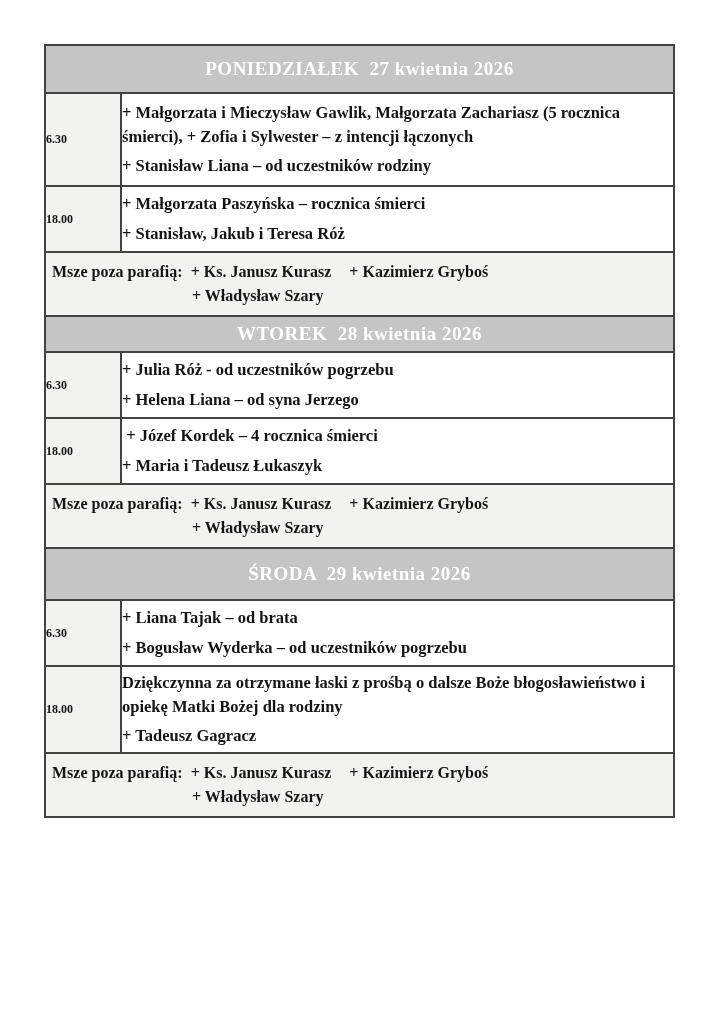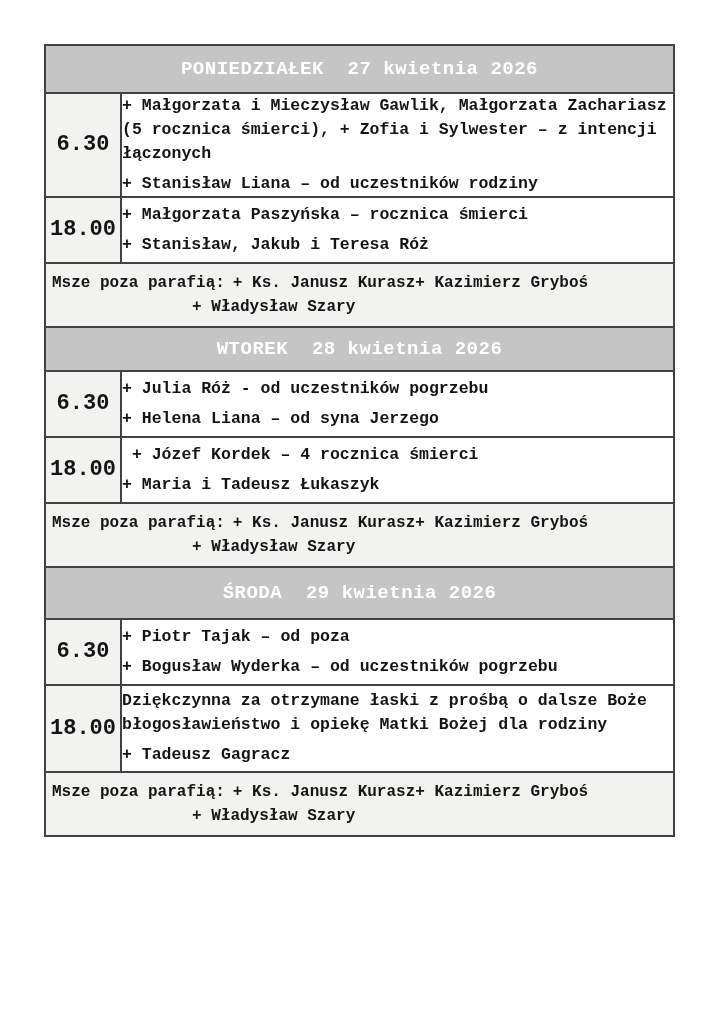--- a/index.html
+++ b/index.html
@@ -17,40 +17,39 @@
     font-family:"Liberation Serif","DejaVu Serif",serif;
     font-weight:700;
     color:var(--text);
     position:relative;
   }
   .sheet{position:absolute;left:44px;top:44px;width:631px;}
   table.schedule{
     width:100%;
     border-collapse:collapse;
     table-layout:fixed;
-    font-family:Liberation Mono, monospace;
   }
   table.schedule td{
     border:2px solid var(--border);
     vertical-align:middle;
     padding:0;
   }
   col.time-col{width:76px;}
   tr.day-header td{
     background:var(--header_bg);
     color:var(--header_text);
     text-align:center;
     font-size:19px;
     letter-spacing:0.5px;
     white-space:pre-wrap;
   }
   td.time-cell{
     background:var(--shade_bg);
-    text-align:center;
-    font-size:22px;
+    text-align:left;
+    font-size:12px;
   }
   td.intent-cell{
     background:#ffffff;
     padding:6px 12px 6px 7px;
     font-size:16.5px;
     line-height:1.45;
   }
   td.intent-cell p{
     margin:0;
     white-space:pre-wrap;
@@ -58,21 +57,21 @@
   td.intent-cell p + p{margin-top:6px;}
   tr.outside-row td{
     background:var(--shade_bg);
     padding:7px 8px 7px 6px;
     font-size:16px;
     line-height:1.5;
   }
   .outside-line1{display:flex;align-items:baseline;}
   .outside-label{flex:0 0 auto;}
   .outside-name-a{margin-left:8px;}
-  .outside-name-b{margin-left:0;}
+  .outside-name-b{margin-left:18px;}
   .outside-line2{margin-left:140px;}
 </style>
 </head>
 <body>
 
 <div class="sheet">
   <table class="schedule">
     <colgroup>
         <col class="time-col">
         <col>
@@ -100,21 +99,21 @@
       <td colspan="2">
         <div class="outside-line1">
           <span class="outside-label">Msze poza parafią:</span>
           <span class="outside-name-a">+ Ks. Janusz Kurasz</span>
           <span class="outside-name-b">+ Kazimierz Gryboś</span>
         </div>
         <div class="outside-line2">+ Władysław Szary</div>
       </td>
     </tr>
 
-    <tr class="day-header" style="height:44px;">
+    <tr class="day-header" style="height:36px;">
       <td colspan="2">WTOREK  28 kwietnia 2026</td>
     </tr>
     <tr style="height:66px;">
       <td class="time-cell">6.30</td>
       <td class="intent-cell">
         <p>+ Julia Róż - od uczestników pogrzebu</p>
         <p>+ Helena Liana – od syna Jerzego</p>
       </td>
     </tr>
     <tr style="height:66px;">
@@ -134,21 +133,21 @@
         <div class="outside-line2">+ Władysław Szary</div>
       </td>
     </tr>
 
     <tr class="day-header" style="height:52px;">
       <td colspan="2">ŚRODA  29 kwietnia 2026</td>
     </tr>
     <tr style="height:66px;">
       <td class="time-cell">6.30</td>
       <td class="intent-cell">
-        <p>+ Piotr Tajak – od poza</p>
+        <p>+ Liana Tajak – od brata</p>
         <p>+ Bogusław Wyderka – od uczestników pogrzebu</p>
       </td>
     </tr>
     <tr style="height:87px;">
       <td class="time-cell">18.00</td>
       <td class="intent-cell">
         <p>Dziękczynna za otrzymane łaski z prośbą o dalsze Boże błogosławieństwo i opiekę Matki Bożej dla rodziny</p>
         <p>+ Tadeusz Gagracz</p>
       </td>
     </tr>

